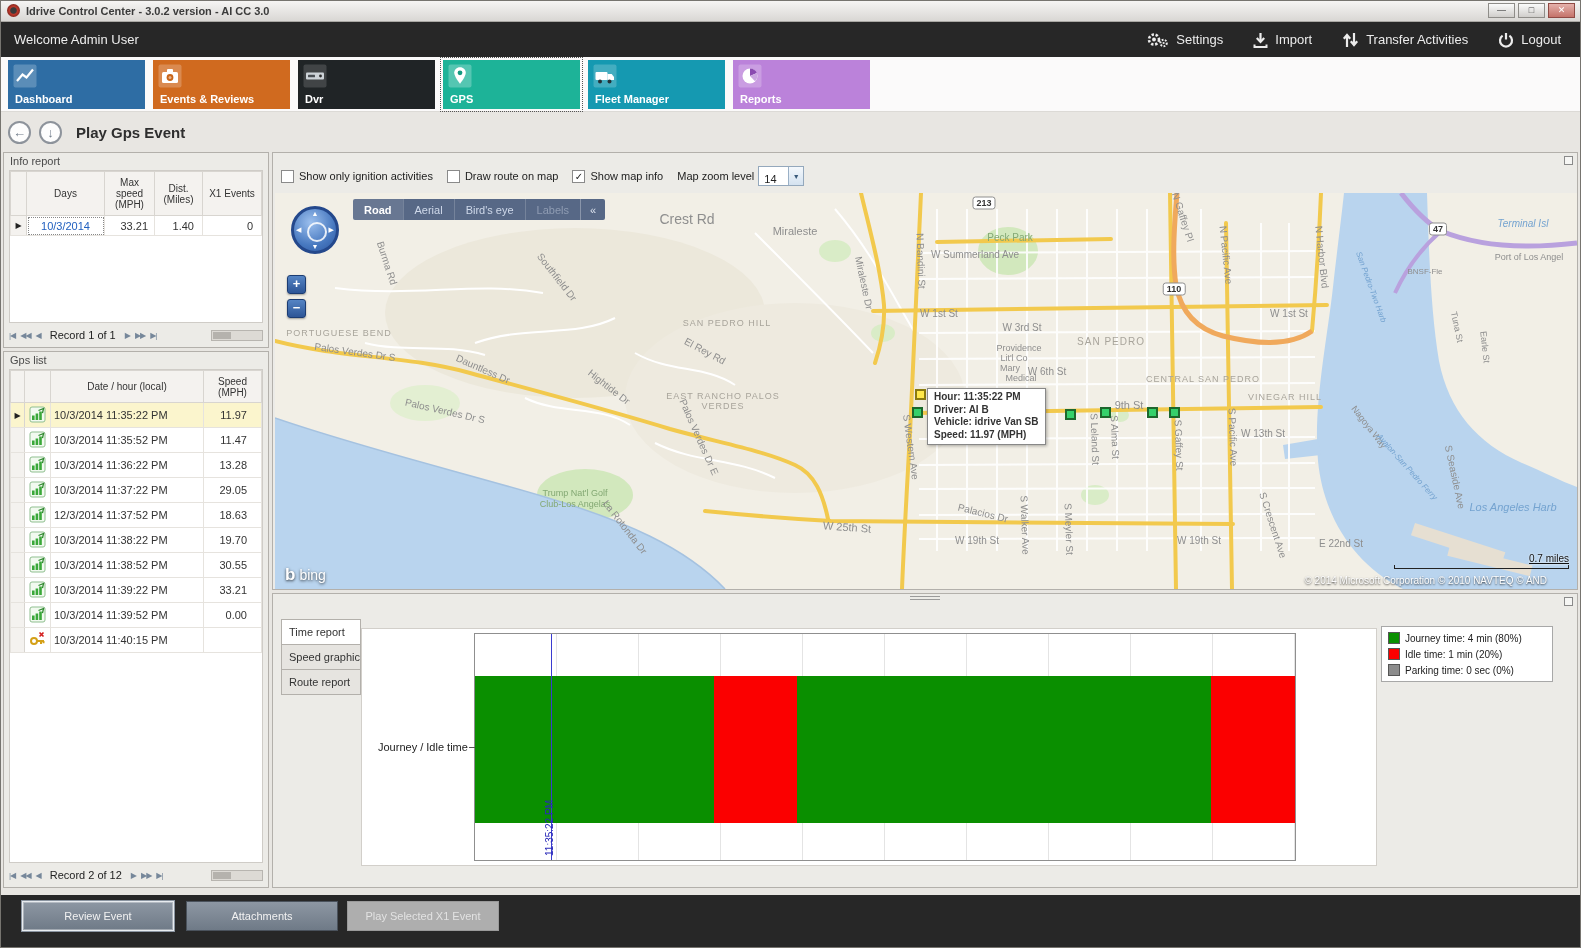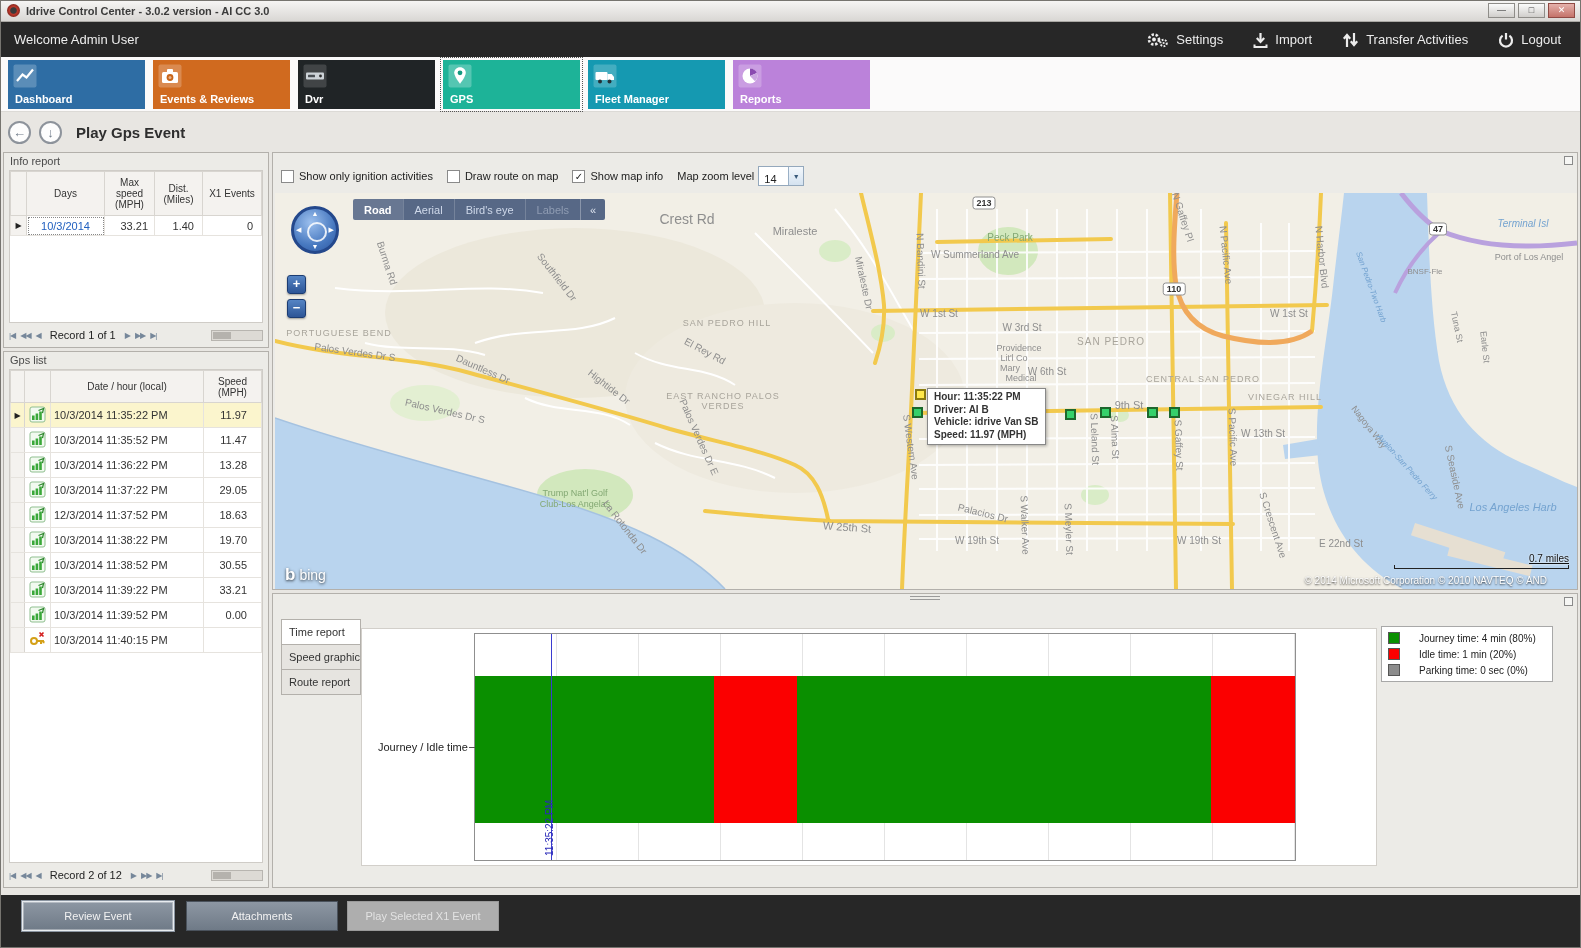--- a/index.html
+++ b/index.html
@@ -119,21 +119,21 @@
 .vtab.active{background:#fff}
 #chart-wrap{position:absolute;left:88px;top:34px;width:1016px;height:238px;background:#fff;border:1px solid #d2cfca}
 #y-label{position:absolute;left:16px;top:50%;transform:translateY(-50%);font-size:11px;color:#222;white-space:nowrap}
 #plot{position:absolute;left:112px;top:4px;width:822px;height:228px;border:1px solid #8f8f8f;background:#fff;background-image:repeating-linear-gradient(to right,transparent 0,transparent 81px,#e4e4e4 81px,#e4e4e4 82px)}
 #plot::before{content:"";position:absolute;left:-6px;top:50%;width:6px;height:1px;background:#555}
 #timeline-bar{position:absolute;left:0;top:42px;width:100%;height:147px}
 .seg{position:absolute;top:0;height:100%}
 #time-marker{position:absolute;top:0;bottom:0;width:1px;background:#3b3bd0;z-index:2}
 #marker-label{position:absolute;bottom:4px;transform:rotate(-90deg);transform-origin:left bottom;color:#2a2ab8;font-size:10px;white-space:nowrap;z-index:2}
 #legend{position:absolute;left:1108px;top:32px;width:172px;background:#fff;border:1px solid #a8a8a8;padding:5px 6px;display:flex;flex-direction:column;gap:4px}
-.legend-row{display:flex;align-items:center;gap:19px;font-size:10px;color:#222;white-space:nowrap}
+.legend-row{display:flex;align-items:center;gap:5px;font-size:10px;color:#222;white-space:nowrap}
 .swatch{width:12px;height:12px;border:1px solid #555;flex:0 0 auto}
 
 
 #footer{position:absolute;left:0;top:895px;width:1581px;height:68px;background:#272727}
 .footer-btn{position:absolute;top:6px;height:30px;width:152px;color:#f2f2f2;font-size:11px;text-align:center;line-height:28px;background:linear-gradient(#8d97a3,#6f7a87);border:1px solid #4a525c;cursor:default}
 .footer-btn.focused{border:1px solid #e8ecf0;box-shadow:0 0 0 1px #8a94a0,inset 0 0 0 1px rgba(255,255,255,.35)}
 .footer-btn.disabled{background:#aeaeae;color:#e2e2e2;border-color:#9a9a9a}
 </style>
 </head>
 <body>

